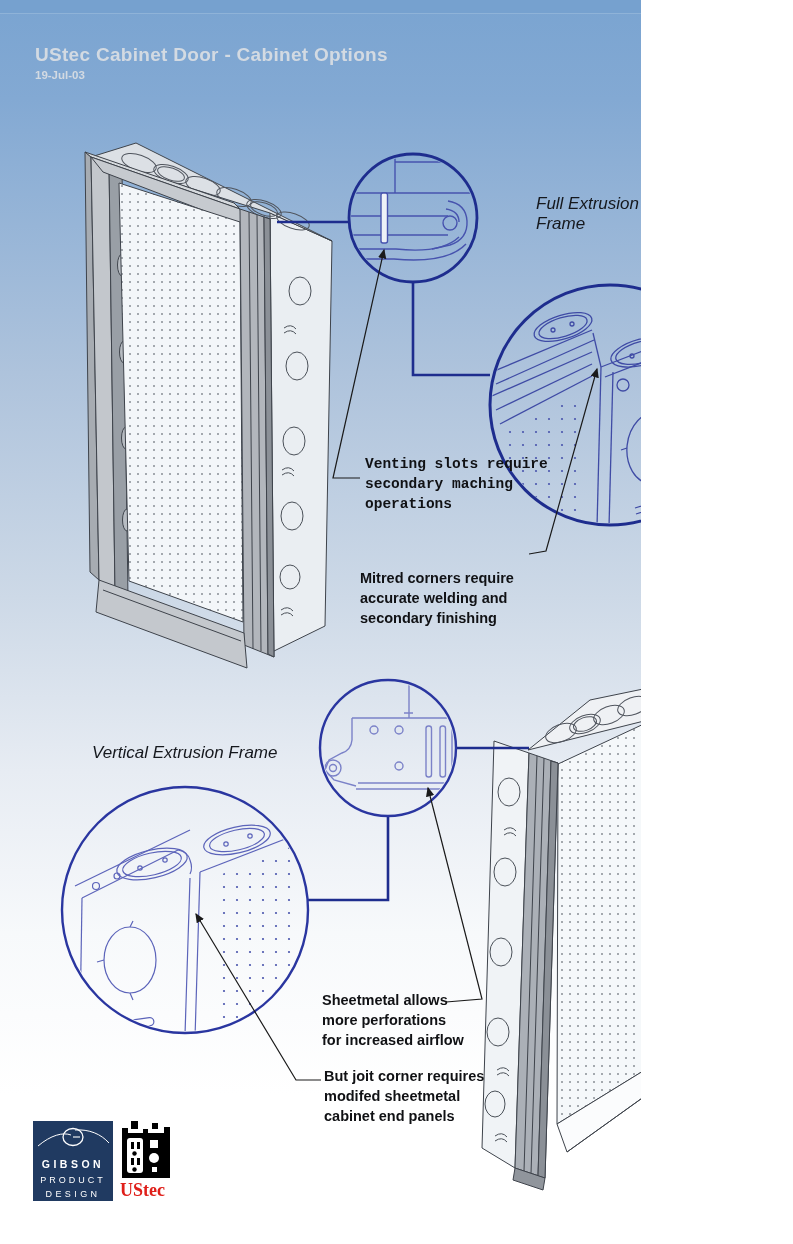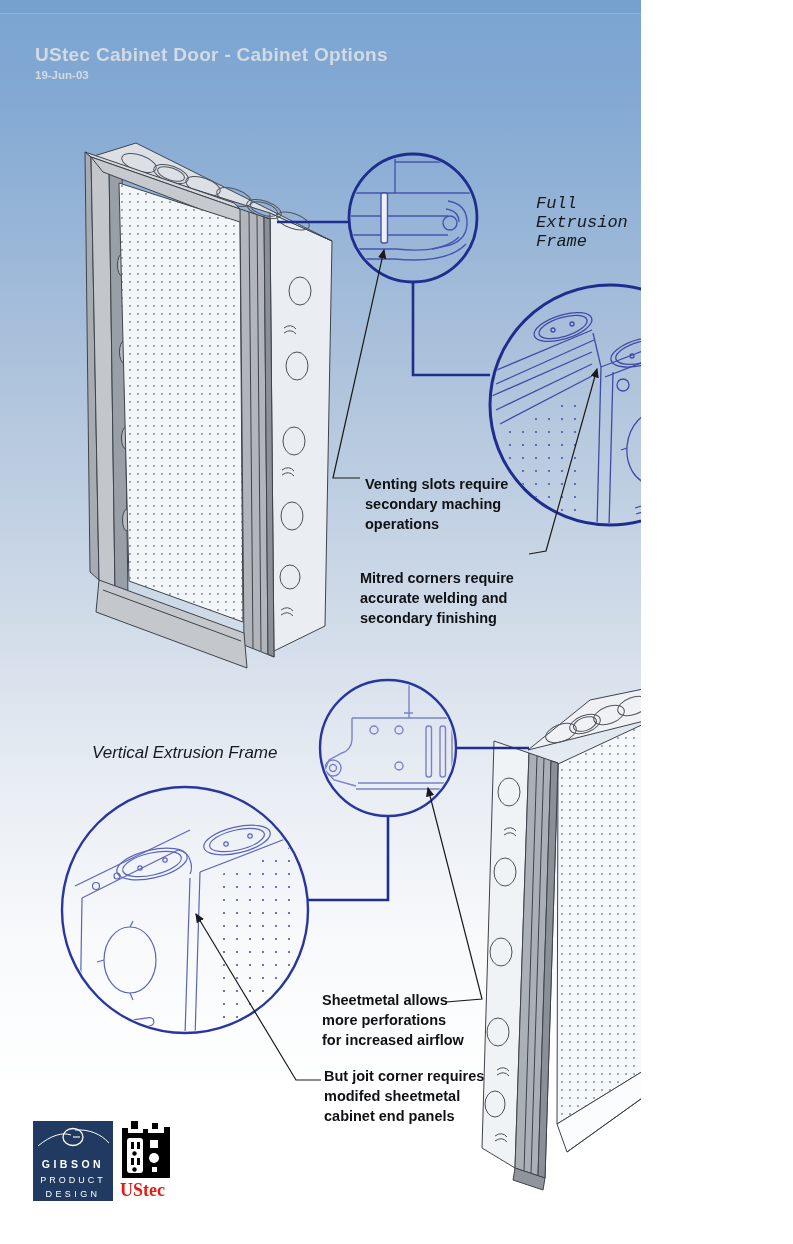--- a/index.html
+++ b/index.html
@@ -3,39 +3,39 @@
 <meta charset="utf-8">
 <style>
   html,body{margin:0;padding:0;}
   body{width:793px;height:1244px;font-family:"Liberation Sans",sans-serif;}
   .page{position:relative;width:641px;height:1244px;overflow:hidden;
     background:linear-gradient(180deg,#7aa4d1 0%,#83a9d3 8%,#aec3dc 30%,#cdd9e7 48%,#e7ecf3 62%,#f7f9fb 75%,#ffffff 88%,#ffffff 100%);}
   .topbar{position:absolute;left:0;top:0;width:793px;height:13px;background:#76a1cf;border-bottom:1px solid #8fb3d8;}
   .title{position:absolute;left:35px;top:44px;font-size:19px;font-weight:bold;color:#d3dae2;letter-spacing:.3px;}
   .date{position:absolute;left:35px;top:69px;font-size:11.5px;font-weight:bold;color:#d3dae2;}
   .frame-label{position:absolute;font-size:17px;font-style:italic;color:#15181d;}
-  .label-full{left:536px;top:194px;font-family:Liberation Mono, monospace;}
+  .label-full{left:536px;top:194px;}
   .label-vertical{left:80px;top:743px;margin-left:12px;}
   .annotation{position:absolute;font-size:14.5px;line-height:20px;font-weight:bold;color:#101114;white-space:pre-line;}
-  .ann-venting{left:365px;top:474px;}
+  .ann-venting{left:365px;top:454px;font-family:Liberation Mono, monospace;}
   .ann-mitred{left:360px;top:543px;margin-top:25px;}
   .ann-sheetmetal{left:322px;top:990px;}
   .ann-joint{left:324px;top:1066px;}
   svg.art{position:absolute;left:0;top:0;}
   .gibson{position:absolute;left:33px;top:1121px;}
   .ustec{position:absolute;left:119px;top:1120px;}
 </style>
 </head>
 <body>
 
 <div class="page">
 
   <div class="topbar"></div>
   <div class="title">UStec Cabinet Door - Cabinet Options</div>
-  <div class="date">19-Jun-03</div>
+  <div class="date">19-Jul-03</div>
 
   <svg class="art" width="793" height="1244" viewBox="0 0 793 1244">
     <defs>
       <pattern id="grayDots" width="8" height="8" patternUnits="userSpaceOnUse">
         <circle cx="2" cy="2" r="0.8" fill="#3d434d"></circle>
       </pattern>
       <pattern id="blueDots" width="13" height="13" patternUnits="userSpaceOnUse">
         <circle cx="3" cy="3" r="1.1" fill="#4a55ad"></circle>
       </pattern>
       <marker id="arrow" markerWidth="9" markerHeight="8" refX="7" refY="3.5" orient="auto">

